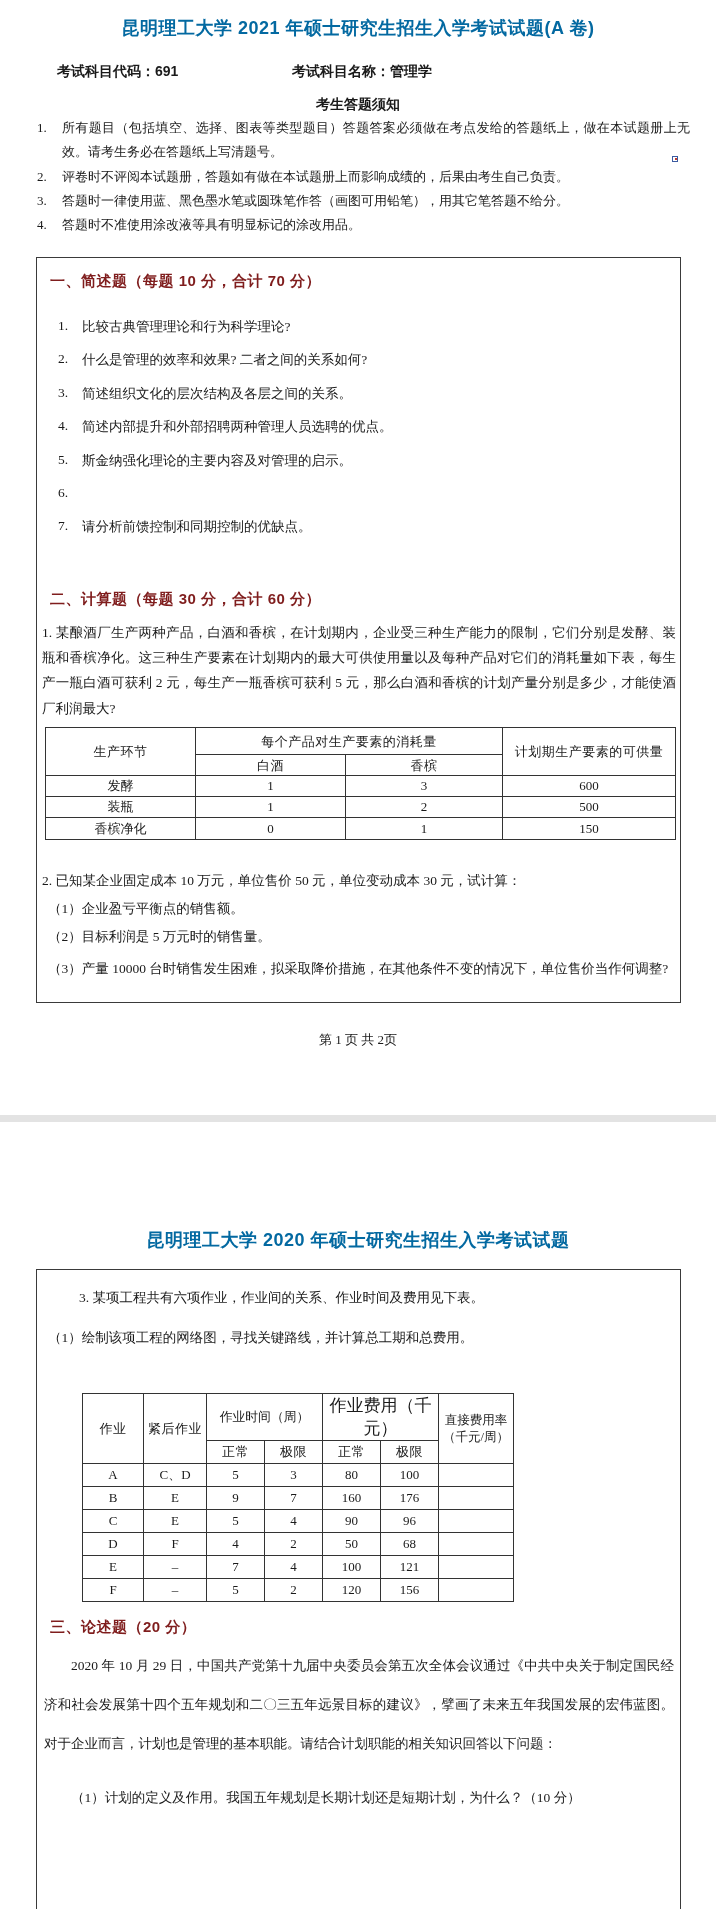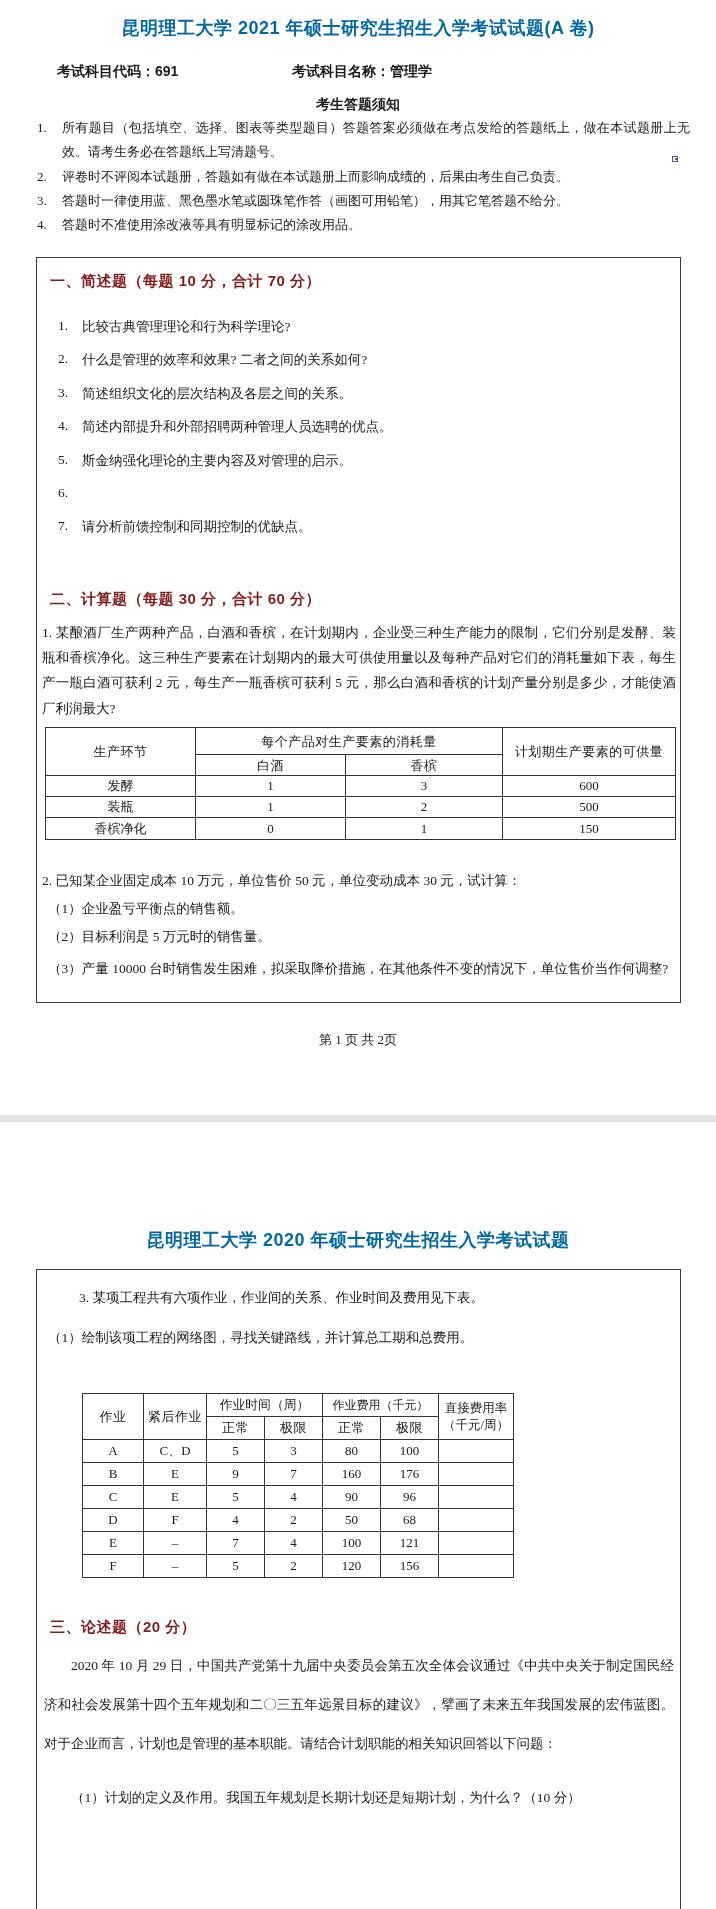--- a/index.html
+++ b/index.html
@@ -169,21 +169,21 @@
         <col style="width:58px">
         <col style="width:58px">
         <col style="width:58px">
         <col style="width:75px">
       </colgroup>
     <tbody>
         <tr style="height:23px;">
       <th rowspan="2">作业</th>
       <th rowspan="2" style="padding:0 2px;">紧后作业</th>
       <th colspan="2" style="padding:0 2px;font-size:12.8px;letter-spacing:0;">作业时间（周）</th>
-      <th colspan="2" style="padding:0 2px;font-size:12px;letter-spacing:0;">作业费用（千元）</th>
+      <th colspan="2" style="padding:0 2px;font-size:17px;letter-spacing:0;">作业费用（千元）</th>
       <th rowspan="2" style="padding:0 2px;font-size:12.5px;letter-spacing:0;">
         <div>直接费用率</div>
         <div>（千元/周）</div>
       </th>
     </tr>
     <tr style="height:23px;">
       <th>正常</th>
       <th>极限</th>
       <th>正常</th>
       <th>极限</th>

